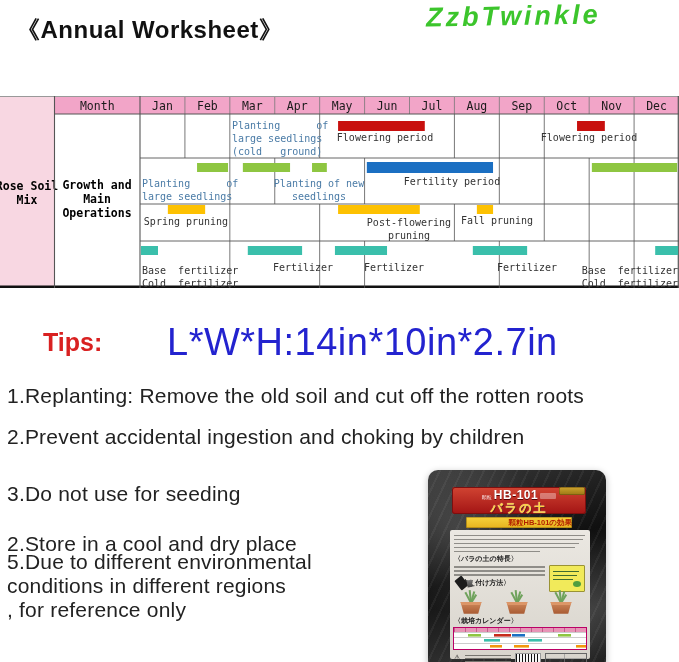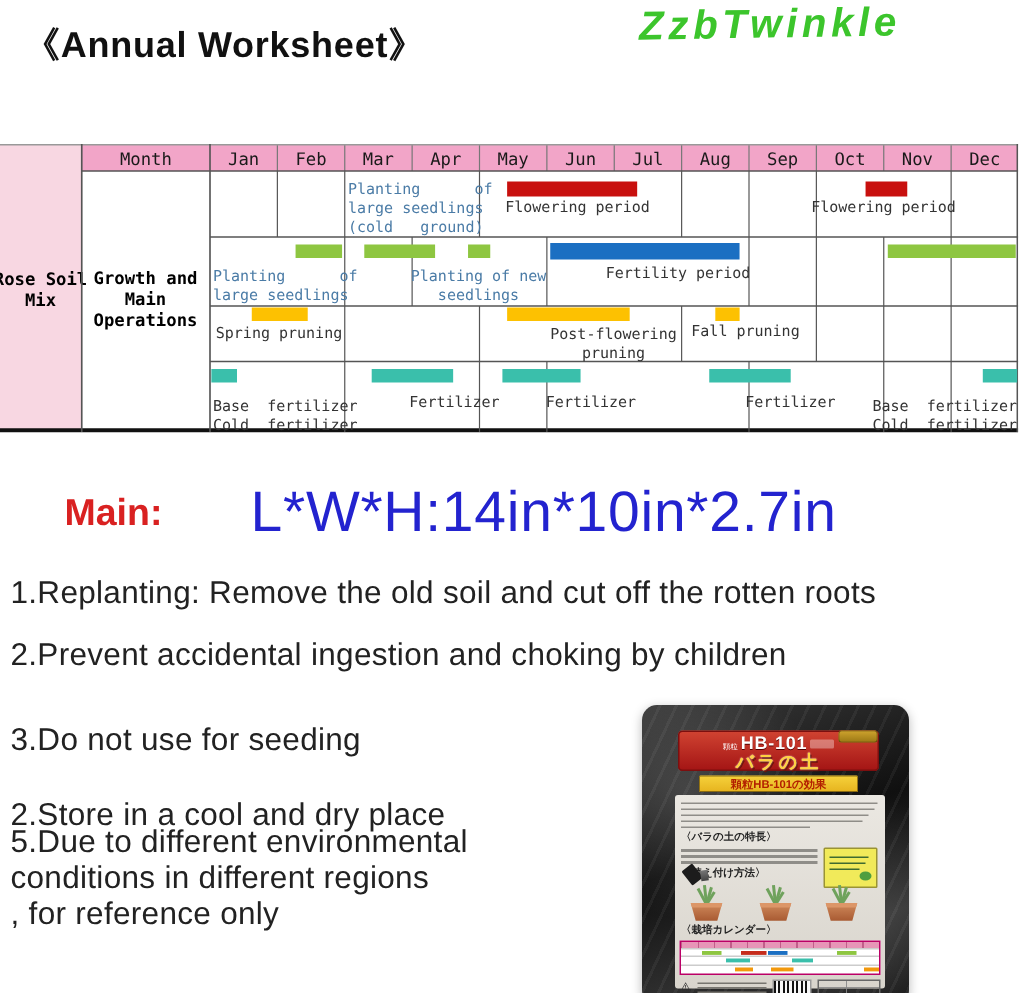--- a/index.html
+++ b/index.html
@@ -30,21 +30,21 @@
   .bag-brandline{display:flex;justify-content:center;align-items:baseline;gap:2px;margin-top:1px;}
   .bb-pre{font-size:5px;color:#fff;}
   .bb-main{font-size:12px;font-weight:700;color:#fff;letter-spacing:.5px;text-shadow:0 1px 0 #500;}
   .bb-blur{width:16px;height:6px;background:rgba(255,255,255,.35);border-radius:1px;}
   .bag-product{font-size:12px;font-weight:700;color:#ffd23e;line-height:12px;letter-spacing:2px;
        text-shadow:0 0 1px #fff,1px 1px 0 #6a1208;}
   .bag-badge{position:absolute;right:1px;top:0px;width:26px;height:8px;border-radius:2px;
        background:linear-gradient(#cfa42e,#9a7714);box-shadow:inset 0 0 0 .5px #5c470c;}
   .bag-banner{position:absolute;left:38px;top:47px;width:106px;height:11px;border-radius:1px;
        background:linear-gradient(#f6d23c,#e6b31e);box-shadow:inset 0 0 0 .6px #8a6a10;
-       font-size:7.5px;font-weight:700;color:#b32000;text-align:center;line-height:11px;}
+       font-size:7.5px;font-weight:700;color:#b32000;text-align:right;line-height:11px;}
   .bag-white{position:absolute;left:22px;top:60px;width:140px;height:129px;border-radius:2px;
        background:linear-gradient(#ebe8e2,#d8d4cc);padding:2px 3px;box-sizing:border-box;}
   .ln{height:1.6px;background:#8f8d88;margin:2.5px 1px 0 1px;}
   .w1{width:98%}.w2{width:96%}.w3{width:93%}.w4{width:90%}.w5{width:64%}
   .sec{font-size:7px;font-weight:700;color:#222;margin:3px 0 1px 1px;line-height:8px;}
   .para{position:relative;}
   .para .ln{width:68%;}
   .notebox{position:absolute;right:2px;top:-1px;width:34px;height:25px;background:#f1ea5a;
        border:.6px solid #9a9334;border-radius:1px;
        background-image:linear-gradient(#3f6b2f,#3f6b2f),linear-gradient(#3f6b2f,#3f6b2f),linear-gradient(#3f6b2f,#3f6b2f);
@@ -191,21 +191,21 @@
       <text x="186" y="225" text-anchor="middle" font-size="10" fill="#333333" xml:space="preserve"><tspan x="186" dy="0">Spring pruning</tspan></text>
       <text x="409" y="226" text-anchor="middle" font-size="10" fill="#333333" xml:space="preserve"><tspan x="409" dy="0">Post-flowering</tspan><tspan x="409" dy="12.8">pruning</tspan></text>
       <text x="497" y="224" text-anchor="middle" font-size="10" fill="#333333" xml:space="preserve"><tspan x="497" dy="0">Fall pruning</tspan></text>
       <text x="142" y="274" text-anchor="start" font-size="10" fill="#333333" xml:space="preserve"><tspan x="142" dy="0">Base  fertilizer</tspan><tspan x="142" dy="12.8">Cold  fertilizer</tspan></text>
       <text x="303" y="271" text-anchor="middle" font-size="10" fill="#333333" xml:space="preserve"><tspan x="303" dy="0">Fertilizer</tspan></text>
       <text x="394" y="271" text-anchor="middle" font-size="10" fill="#333333" xml:space="preserve"><tspan x="394" dy="0">Fertilizer</tspan></text>
       <text x="527" y="271" text-anchor="middle" font-size="10" fill="#333333" xml:space="preserve"><tspan x="527" dy="0">Fertilizer</tspan></text>
       <text x="678" y="274" text-anchor="end" font-size="10" fill="#333333" xml:space="preserve"><tspan x="678" dy="0">Base  fertilizer</tspan><tspan x="678" dy="12.8">Cold  fertilizer</tspan></text>
     </svg>
 
-  <div class="tips-label">Main:</div>
+  <div class="tips-label">Tips:</div>
   <div class="dims">L*W*H:14in*10in*2.7in</div>
   <div class="tip tip1">1.Replanting: Remove the old soil and cut off the rotten roots</div>
   <div class="tip tip2">2.Prevent accidental ingestion and choking by children</div>
   <div class="tip tip3">3.Do not use for seeding</div>
   <div class="tip tip4">2.Store in a cool and dry place</div>
   <div class="tip tip5">5.Due to different environmental
 conditions in different regions
 , for reference only</div>
 
   <div class="bag">

